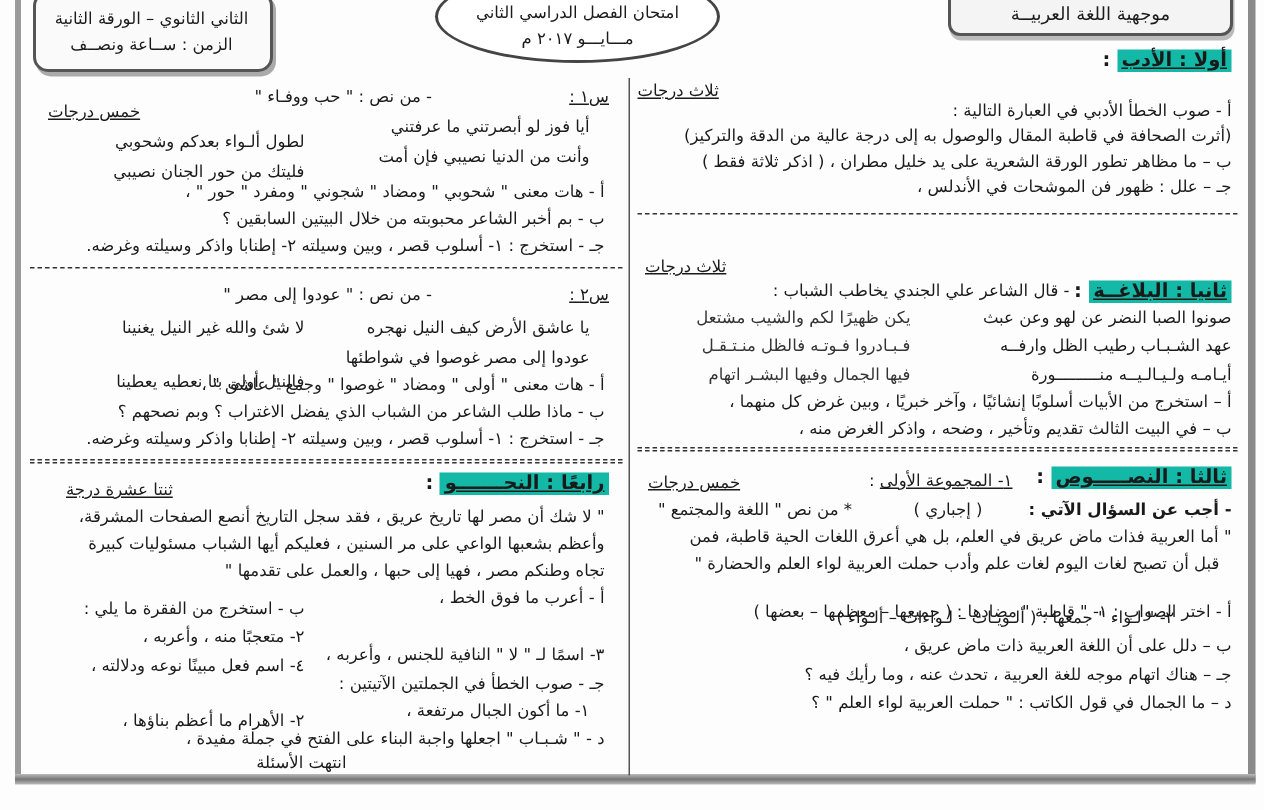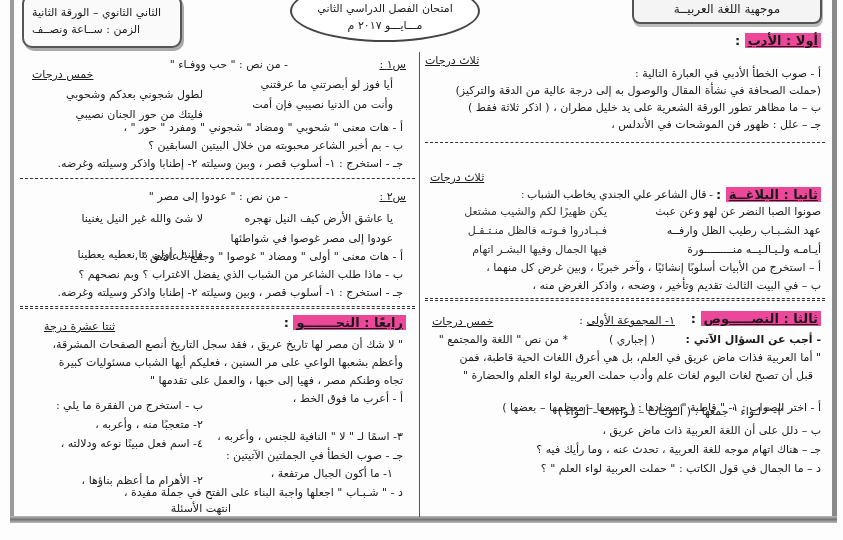--- a/index.html
+++ b/index.html
@@ -5,28 +5,28 @@
   * { box-sizing: border-box; margin: 0; padding: 0; }
   html, body { width: 843px; height: 540px; overflow: hidden; background: #fff; }
   body { font-family: "DejaVu Sans", sans-serif; color: #1a1a1a; position: relative; }
   .page { position: absolute; left: 0; top: 0; width: 843px; height: 540px; background: #fdfdfd; }
   .frame-left { position: absolute; left: 10px; top: 0; width: 4px; height: 522px; background: #9a9a9a; }
   .frame-right { position: absolute; left: 832px; top: 0; width: 5px; height: 522px; background: #8a8a8a; }
   .frame-bottom { position: absolute; left: 10px; top: 516px; width: 827px; height: 7px; background: linear-gradient(#bbb,#777,#bbb); }
   .col-divider { position: absolute; left: 419px; top: 52px; width: 1px; height: 465px; background: #555; }
 
   .hdr-box-left { position: absolute; left: 22px; top: -6px; width: 160px; height: 54px; border: 2px solid #555; border-radius: 10px; background: #fafafa; box-shadow: 2px 3px 0 #aaa; direction: rtl; padding: 8px 10px 0 8px; }
-  .hdr-box-left div { font-size: 11px; line-height: 17px; text-align: left; white-space: nowrap; }
+  .hdr-box-left div { font-size: 11px; line-height: 17px; text-align: center; white-space: nowrap; }
   .hdr-oval { position: absolute; left: 290px; top: -20px; width: 190px; height: 62px; border: 2px solid #444; border-radius: 50%; background: #fff; direction: rtl; text-align: center; padding-top: 18px; }
   .hdr-oval div { font-size: 11px; line-height: 17px; }
   .hdr-box-right { position: absolute; left: 632px; top: -10px; width: 190px; height: 34px; border: 2px solid #555; border-radius: 8px; background: #f4f4f4; box-shadow: 1px 3px 0 #bbb; direction: rtl; text-align: center; padding-top: 10px; font-size: 12px; }
 
   .txt { position: absolute; direction: rtl; text-align: right; font-size: 11px; white-space: nowrap; line-height: 14px; }
   .sec-head { font-weight: bold; font-size: 13px; }
-  .sec-head .hl { background: #ec4899; text-decoration: underline; padding: 0 3px; }
+  .sec-head .hl { background: #14b8a6; text-decoration: underline; padding: 0 3px; }
   .u { text-decoration: underline; }
   .grade { position: absolute; direction: rtl; font-size: 11px; text-decoration: underline; white-space: nowrap; }
   .dash { position: absolute; height: 0; border-top: 1px dashed #333; }
   .dash2 { position: absolute; height: 3px; border-top: 1px dashed #333; border-bottom: 1px dashed #333; }
   .faint { color: #333; }
 </style>
 </head>
 <body>
 
 <div class="page">
@@ -46,31 +46,31 @@
   <div class="hdr-box-right">
     <span>موجهية اللغة العربيــة</span>
   </div>
 
   <div class="txt sec-head" style="right:22px; top:34px;">
     <span class="hl">أولا : الأدب</span>
     <span>:</span>
   </div>
   <div class="grade" style="left:425px; top:54px;">ثلاث درجات</div>
   <div class="txt" style="right:22px; top:67px;">أ - صوب الخطأ الأدبي في العبارة التالية :</div>
-  <div class="txt" style="right:22px; top:84px;">(حملت الصحافة في نشأة المقال والوصول به إلى درجة عالية من الدقة والتركيز)</div>
+  <div class="txt" style="right:22px; top:84px;">(أثرت الصحافة في قاطبة المقال والوصول به إلى درجة عالية من الدقة والتركيز)</div>
   <div class="txt" style="right:22px; top:101px;">ب – ما مظاهر تطور الورقة الشعرية على يد خليل مطران ، ( اذكر ثلاثة فقط )</div>
   <div class="txt" style="right:22px; top:118px;">جـ – علل : ظهور فن الموشحات في الأندلس ،</div>
   <div class="dash" style="left:425px; width:400px; top:142px;"></div>
 
   <div class="txt sec-head" style="right:22px; top:158px;margin-top:30px;">
     <span class="hl">ثانيا : البلاغــة</span>
     <span>:</span>
   </div>
   <div class="grade" style="left:430px; top:171px;">ثلاث درجات</div>
-  <div class="txt" style="right:130px; top:187px;font-family:Liberation Serif, serif;">- قال الشاعر علي الجندي يخاطب الشباب :</div>
+  <div class="txt" style="right:130px; top:187px;">- قال الشاعر علي الجندي يخاطب الشباب :</div>
   <div class="txt" style="right:22px; top:205px;">صونوا الصبا النضر عن لهو وعن عبث</div>
   <div class="txt faint" style="right:236px; top:205px;text-align:right;">يكن ظهيرًا لكم والشيب مشتعل</div>
   <div class="txt" style="right:22px; top:224px;">عهد الشـبـاب رطيب الظل وارفــه</div>
   <div class="txt faint" style="right:236px; top:224px;">فـبـادروا فـوتـه فالظل منـتـقـل</div>
   <div class="txt" style="right:22px; top:243px;">أيـامـه ولـيـالـيــه منـــــــــورة</div>
   <div class="txt faint" style="right:236px; top:243px;">فيها الجمال وفيها البشـر اتهام</div>
   <div class="txt" style="right:22px; top:261px;">أ – استخرج من الأبيات أسلوبًا إنشائيًا ، وآخر خبريًا ، وبين غرض كل منهما ،</div>
   <div class="txt" style="right:22px; top:279px;">ب – في البيت الثالث تقديم وتأخير ، وضحه ، واذكر الغرض منه ،</div>
   <div class="dash2" style="left:425px; width:400px; top:298px;"></div>
 
@@ -93,21 +93,21 @@
   <div class="txt" style="right:22px; top:424px;">ب – دلل على أن اللغة العربية ذات ماض عريق ،</div>
   <div class="txt" style="right:22px; top:443px;">جـ – هناك اتهام موجه للغة العربية ، تحدث عنه ، وما رأيك فيه ؟</div>
   <div class="txt" style="right:22px; top:462px;">د – ما الجمال في قول الكاتب : " حملت العربية لواء العلم " ؟</div>
 
   <div class="txt" style="right:437px; top:58px;">
     <span class="u">س١ :</span>
   </div>
   <div class="txt" style="right:555px; top:58px;">- من نص : " حب ووفـاء "</div>
   <div class="grade" style="left:32px; top:68px;">خمس درجات</div>
   <div class="txt" style="right:450px; top:78px;">أيا فوز لو أبصرتني ما عرفتني</div>
-  <div class="txt" style="right:640px; top:88px;">لطول شجوني بعدكم وشحوبي</div>
+  <div class="txt" style="right:640px; top:88px;">لطول ألـواء بعدكم وشحوبي</div>
   <div class="txt" style="right:450px; top:98px;">وأنت من الدنيا نصيبي فإن أمت</div>
   <div class="txt" style="right:640px; top:108px;">فليتك من حور الجنان نصيبي</div>
   <div class="txt" style="right:440px; top:121px;">أ - هات معنى " شحوبي " ومضاد " شجوني " ومفرد " حور " ،</div>
   <div class="txt" style="right:440px; top:139px;">ب - بم أخبر الشاعر محبوبته من خلال البيتين السابقين ؟</div>
   <div class="txt" style="right:440px; top:157px;">جـ - استخرج : ١- أسلوب قصر ، وبين وسيلته ٢- إطنابا واذكر وسيلته وغرضه.</div>
   <div class="dash" style="left:20px; width:395px; top:178px;"></div>
 
   <div class="txt" style="right:437px; top:190px;">
     <span class="u">س٢ :</span>
   </div>

